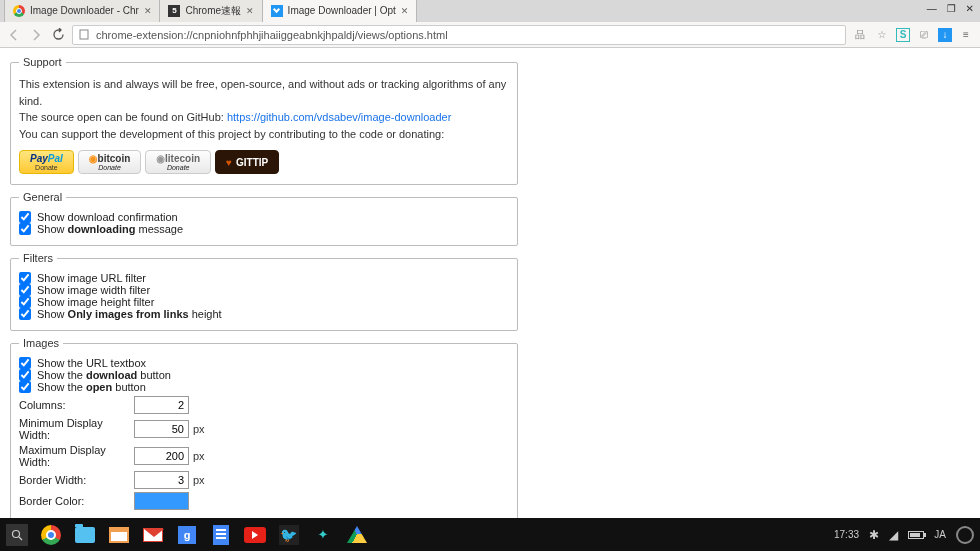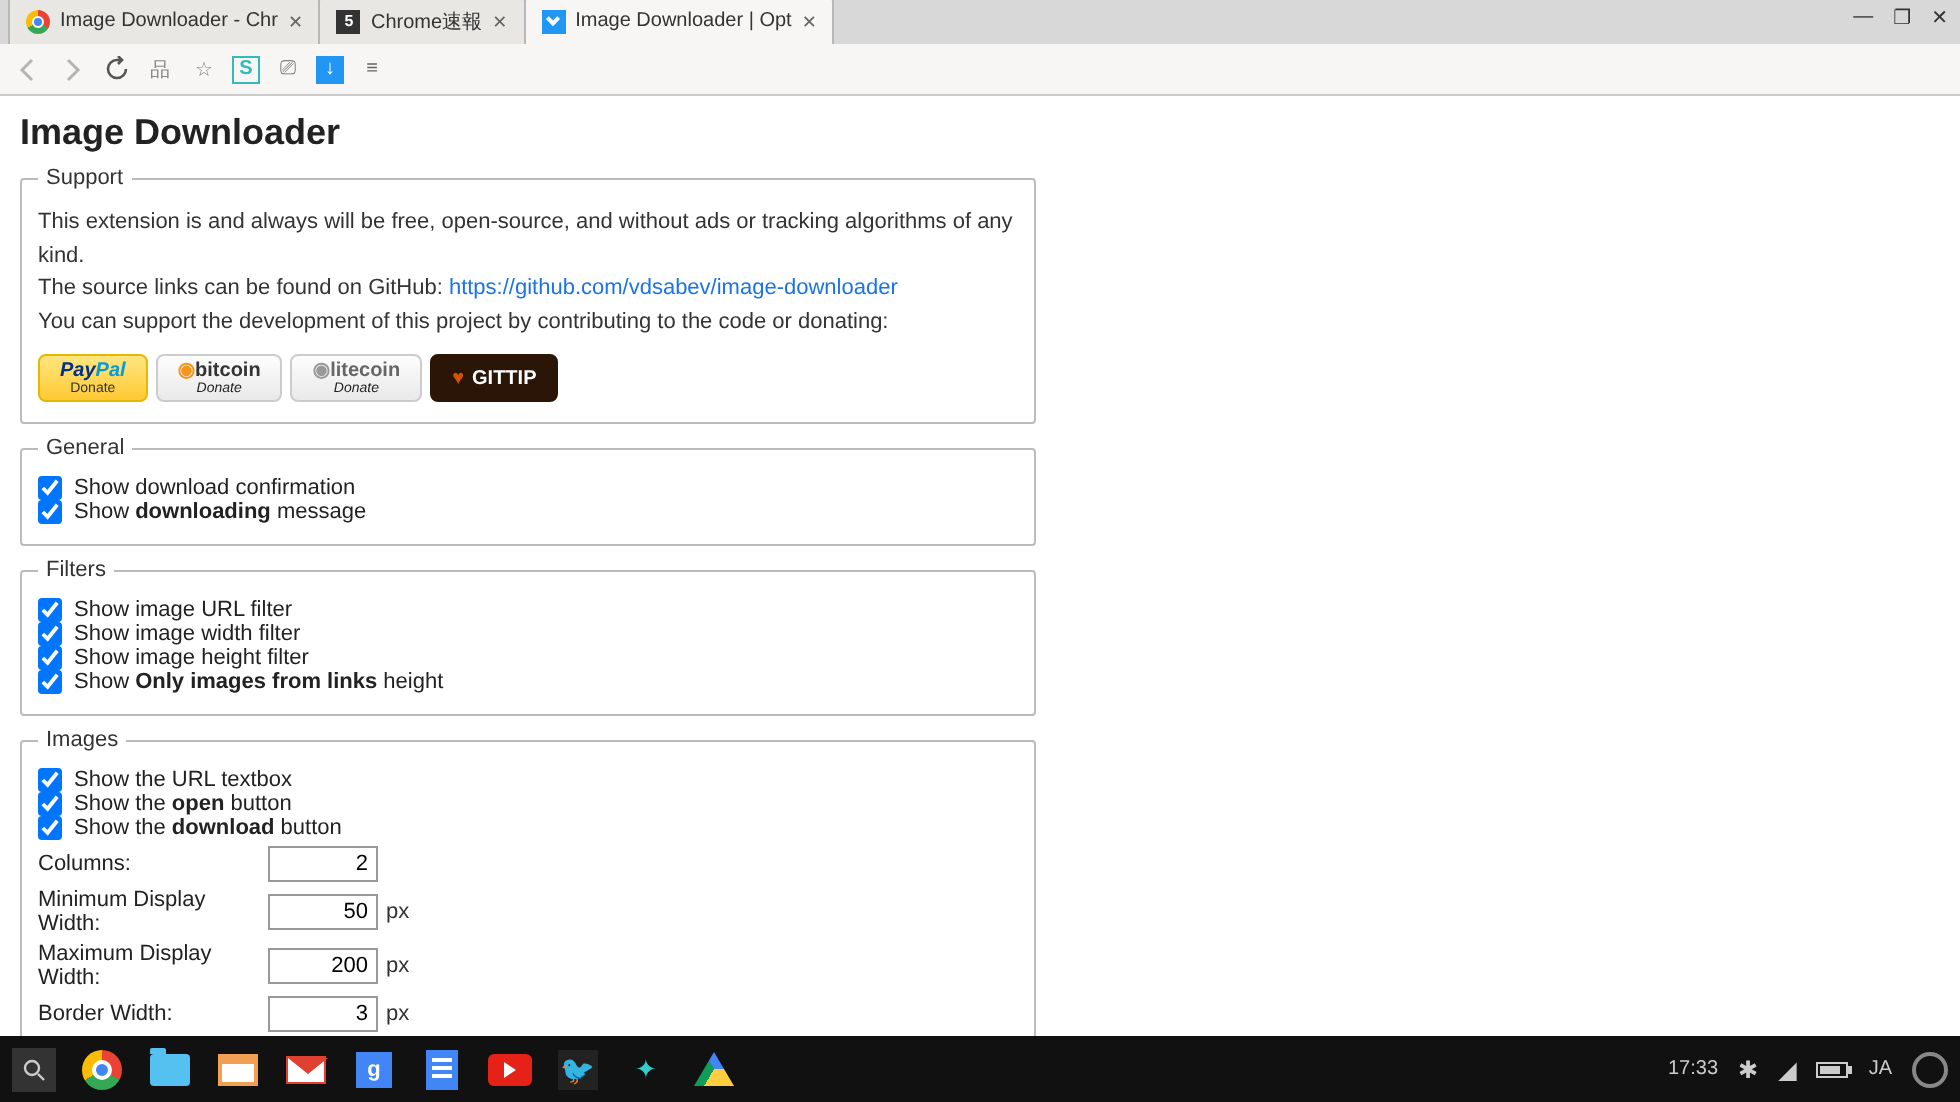--- a/index.html
+++ b/index.html
@@ -111,38 +111,43 @@
   <div class="navbtn">
       <svg width="12" height="12" viewBox="0 0 12 12">
         <path d="M4 1l5 5-5 5" stroke="currentColor" fill="none" stroke-width="1.5"></path>
       </svg>
     </div>
   <div class="navbtn enabled">
       <svg width="13" height="13" viewBox="0 0 13 13">
         <path d="M11 6.5A4.5 4.5 0 1 1 6.5 2l2 0M7 0l2 2-2 2" stroke="currentColor" fill="none" stroke-width="1.3"></path>
       </svg>
     </div>
+  <div class="omnibox">
+    <svg width="11" height="11" viewBox="0 0 11 11">
+        <rect x="1" y="1" width="8" height="9" stroke="#888" fill="none"></rect>
+      </svg>
+    <span>chrome-extension://cnpniohnfphhjihaiiggeabnkjhpaldj/views/options.html</span>
+  </div>
   <div class="ext-icons">
     <div class="exti" style="color:#888">品</div>
     <div class="exti" style="color:#888">☆</div>
     <div class="exti" style="border:1px solid #3bb;color:#3bb;width:14px;height:14px;font-weight:bold">S</div>
     <div class="exti" style="color:#666">⎚</div>
     <div class="exti" style="background:#2196f3;color:#fff;width:14px;height:14px">↓</div>
     <div class="exti" style="color:#666">≡</div>
   </div>
 </div>
 
 <div class="page">
-  <h1>Image Downloader</h1>
 
   <fieldset>
     <legend>Support</legend>
     <p>
       <span>This extension is and always will be free, open-source, and without ads or </span><span>tracking algorithms of any kind.</span><br>
-      <span>The source links can be found on GitHub: </span><a href="#">https://github.com/vdsabev/image-downloader</a><br>
+      <span>The source open can be found on GitHub: </span><a href="#">https://github.com/vdsabev/image-downloader</a><br>
       <span>You can support the </span><span>development</span><span> of this project by contributing </span><span>to the code or donating:</span>
     </p>
     <div class="donate-row">
       <div class="dbtn paypal">
         <div style="text-align:center;line-height:1">
           <span class="pp1">Pay</span><span class="pp2">Pal</span>
           <div style="font-size:7px;font-weight:normal;color:#333">Donate</div>
         </div>
       </div>
       <div class="dbtn bitcoin">
@@ -197,25 +202,25 @@
   </fieldset>
 
   <fieldset>
     <legend>Images</legend>
     <label class="chk-row">
       <input type="checkbox" checked="" style="">
       <span>Show the URL textbox</span>
     </label>
     <label class="chk-row">
       <input type="checkbox" checked="" style="">
+      <span><span>Show the </span><b>download</b><span> button</span></span>
+    </label>
+    <label class="chk-row">
+      <input type="checkbox" checked="" style="">
       <span><span>Show the </span><b>open</b><span> button</span></span>
-    </label>
-    <label class="chk-row">
-      <input type="checkbox" checked="" style="">
-      <span><span>Show the </span><b>download</b><span> button</span></span>
     </label>
     <div class="numrow">
       <span class="lbl">Columns:</span>
       <input type="text" value="2" style="">
     </div>
     <div class="numrow">
       <span class="lbl">Minimum Display Width:</span>
       <input type="text" value="50" style="">
       <span class="unit">px</span>
     </div>

